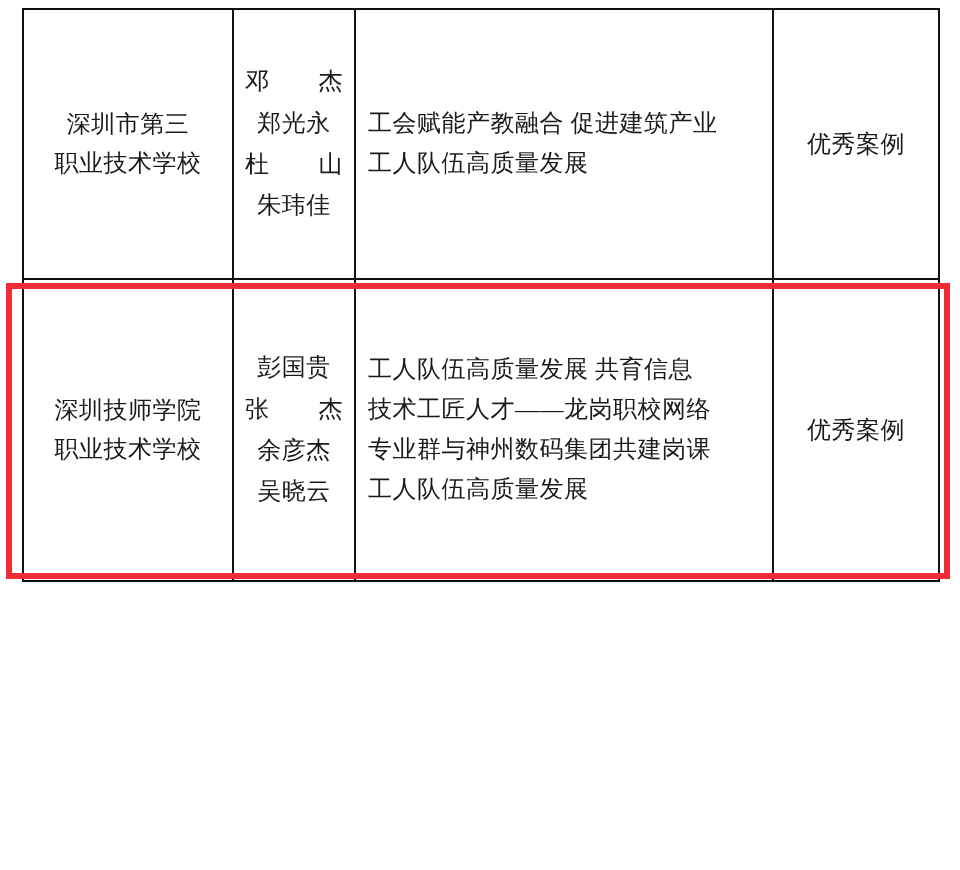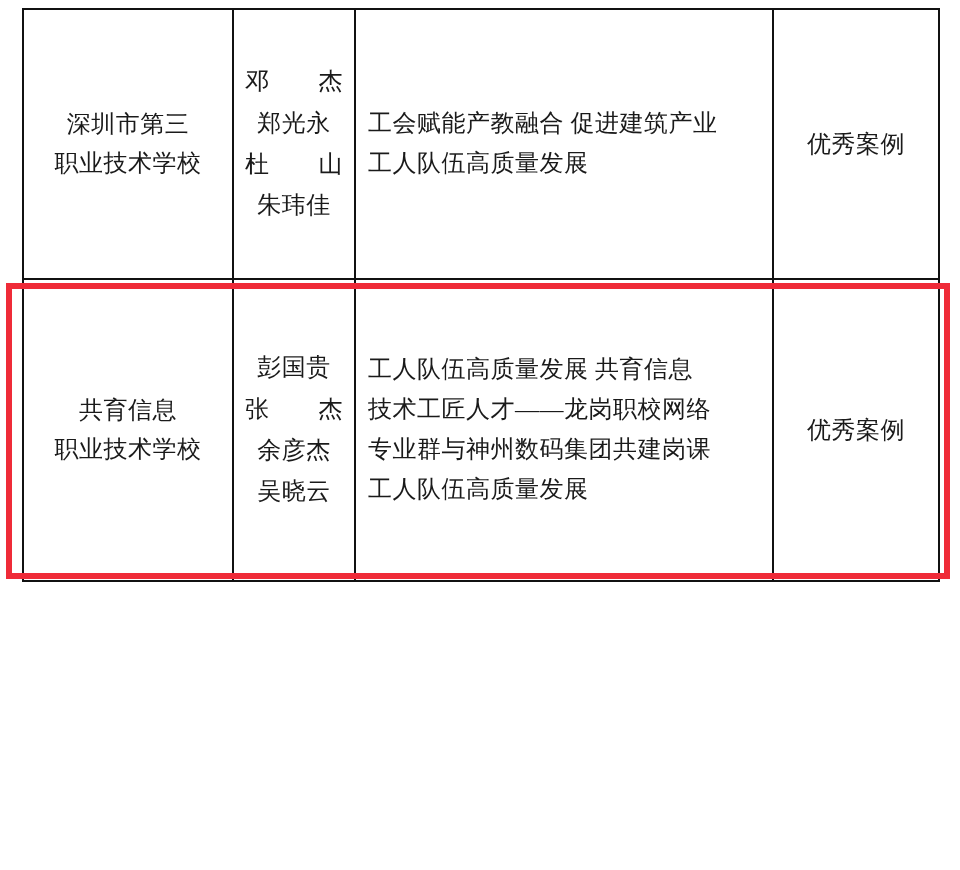--- a/index.html
+++ b/index.html
@@ -123,21 +123,21 @@
         <td class="result-cell">
           <div class="cell-inner">
             <span class="line">优秀案例</span>
           </div>
         </td>
       </tr>
 
       <tr class="row-2">
         <td class="school-cell">
           <div class="cell-inner">
-            <span class="line">共育信息</span>
+            <span class="line">深圳技师学院</span>
             <span class="line">职业技术学校</span>
           </div>
         </td>
         <td class="names-cell">
           <div class="cell-inner">
             <span class="name-line">彭国贵</span>
             <span class="name-line">张　　杰</span>
             <span class="name-line">余彦杰</span>
             <span class="name-line">吴晓云</span>
           </div>

